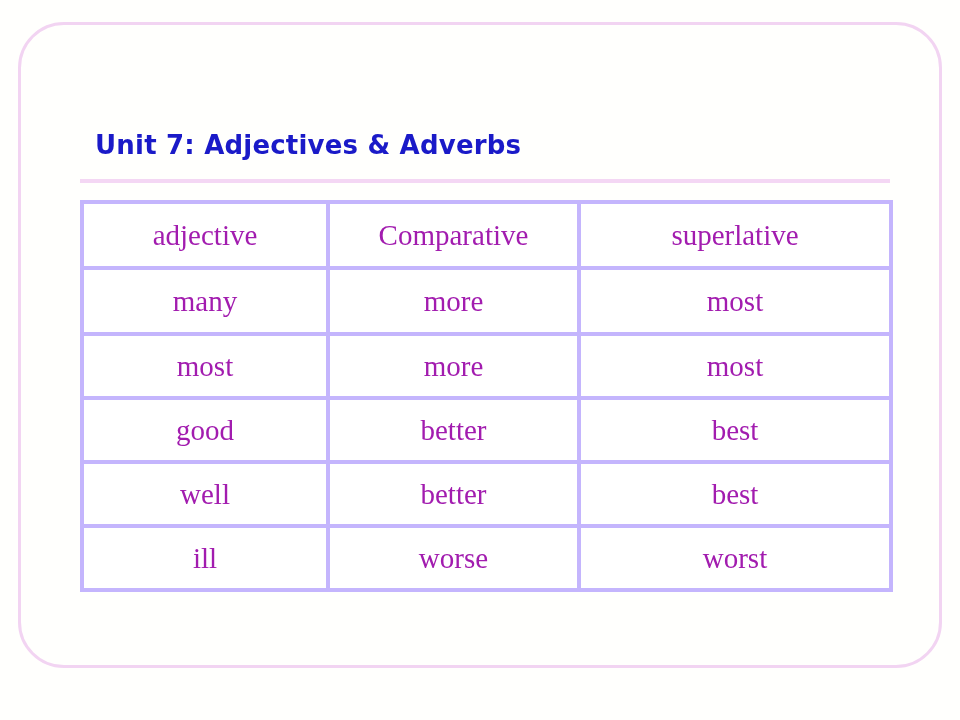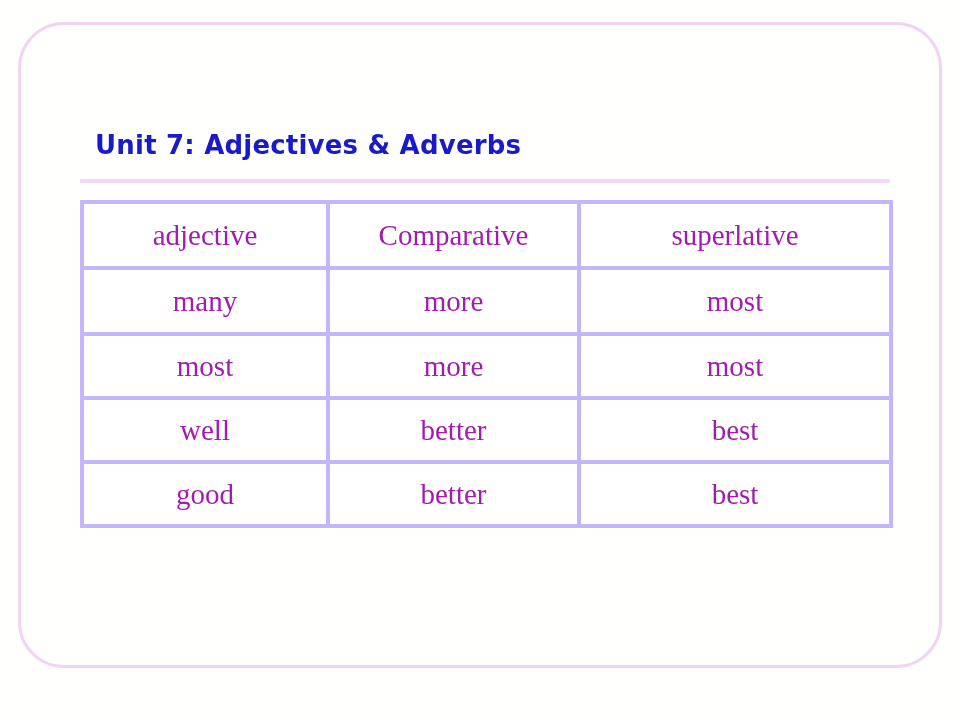--- a/index.html
+++ b/index.html
@@ -133,26 +133,31 @@
           <td>many</td>
           <td>more</td>
           <td>most</td>
         </tr>
         <tr>
           <td>most</td>
           <td>more</td>
           <td>most</td>
         </tr>
         <tr>
+          <td>good</td>
+          <td>better</td>
+          <td>best</td>
+        </tr>
+        <tr>
           <td>well</td>
           <td>better</td>
           <td>best</td>
         </tr>
         <tr>
-          <td>good</td>
-          <td>better</td>
-          <td>best</td>
+          <td>ill</td>
+          <td>worse</td>
+          <td>worst</td>
         </tr>
       </tbody>
     </table>
   </div>
 
 </div>
 
 </body></html>

